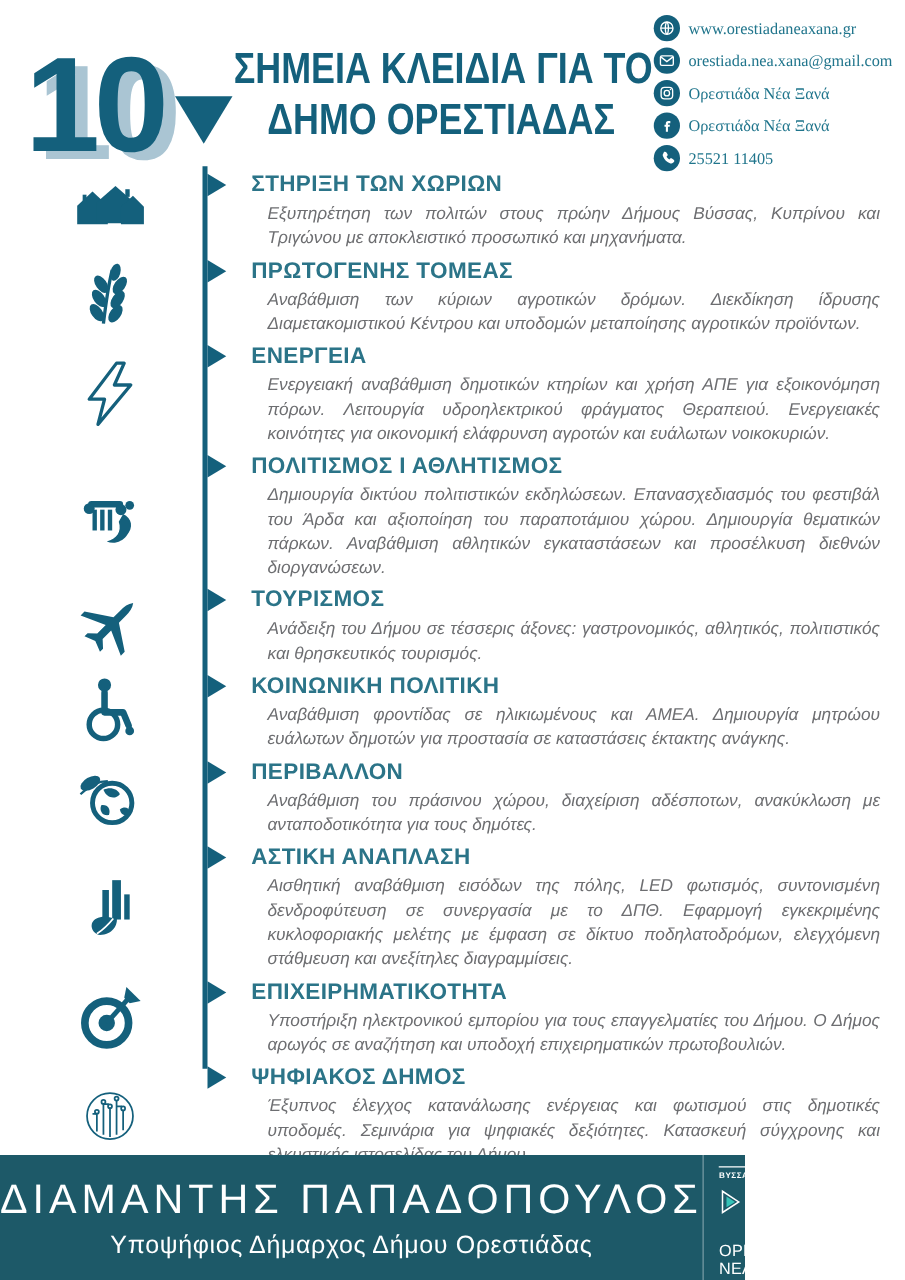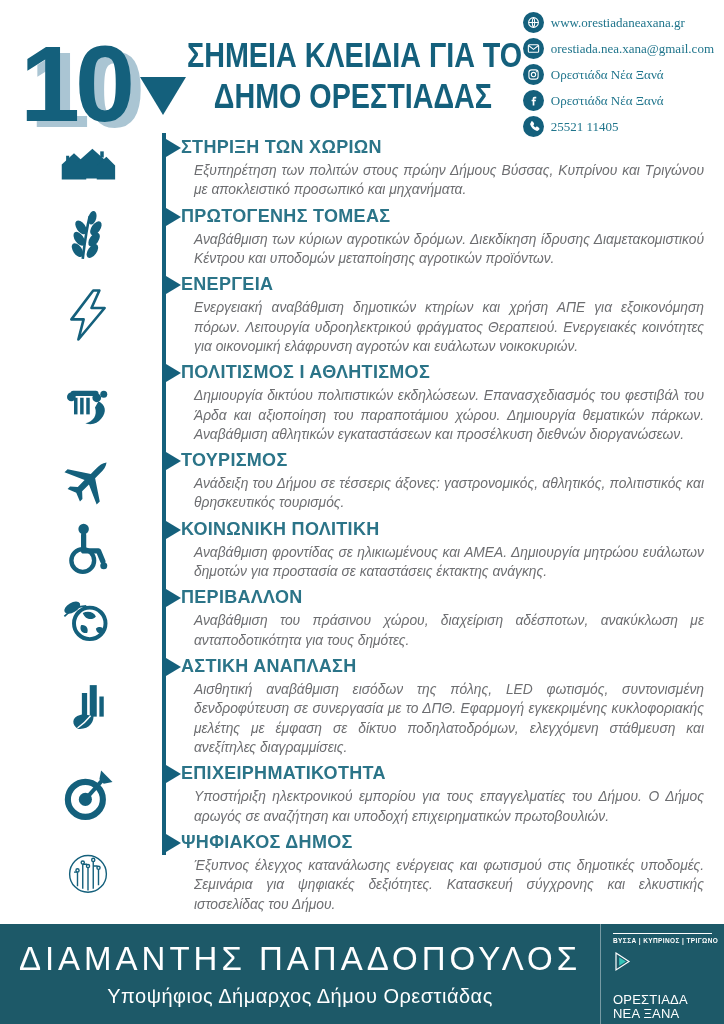--- a/index.html
+++ b/index.html
@@ -35,26 +35,26 @@
   
   .vline{position:absolute;left:162px;top:133px;width:4px;height:722px;background:var(--primary);}
   .sections{position:absolute;top:137px;left:0;width:724px;}
   .sec{position:relative;display:flex;align-items:center;margin-bottom:6px;}
   .sec-icon{width:162px;flex-shrink:0;display:flex;justify-content:center;padding-left:14px;color:var(--primary);}
   .sec-icon svg{width:56px;height:56px;display:block;}
   .sec-icon svg.wide{width:74px;}
   .sec-arrow{position:absolute;left:166px;top:2px;width:0;height:0;
              border-top:9px solid transparent;border-bottom:9px solid transparent;
              border-left:15px solid var(--primary);}
-  .sec-body{flex:1;padding-left:19px;padding-right:20px;align-self:flex-start;}
+  .sec-body{flex:1;padding-left:39px;padding-right:20px;align-self:flex-start;}
   .sec-body h3{margin:0 0 3px;font-size:18px;font-weight:bold;color:var(--heading);letter-spacing:.3px;}
   .sec-body p{margin:0 0 0 13px;font-size:13.8px;line-height:1.4;color:var(--body-text);text-align:justify;font-style:italic;}
 
   
-  .footer{position:absolute;left:0;top:924px;width:724px;height:100px;background:var(--footer-bg);
+  .footer{position:absolute;left:0;top:924px;width:596px;height:100px;background:var(--footer-bg);
           color:#fff;display:flex;}
   .f-left{flex:1;display:flex;flex-direction:column;align-items:center;justify-content:center;gap:7px;}
   .f-name{font-size:33px;letter-spacing:4px;white-space:nowrap;}
   .f-role{font-size:20px;letter-spacing:.5px;}
   .f-logo{width:124px;padding:9px 12px 6px 12px;border-left:1px solid rgba(255,255,255,.4);
           display:flex;flex-direction:column;}
   .f-regions{font-size:6.5px;font-weight:bold;letter-spacing:.4px;border-top:1px solid #fff;
              padding-top:3px;white-space:nowrap;}
   .f-play{margin:7px 0 4px;}
   .f-logotext{font-weight:normal;font-size:13px;line-height:1.05;letter-spacing:.2px;margin-top:13px;}

